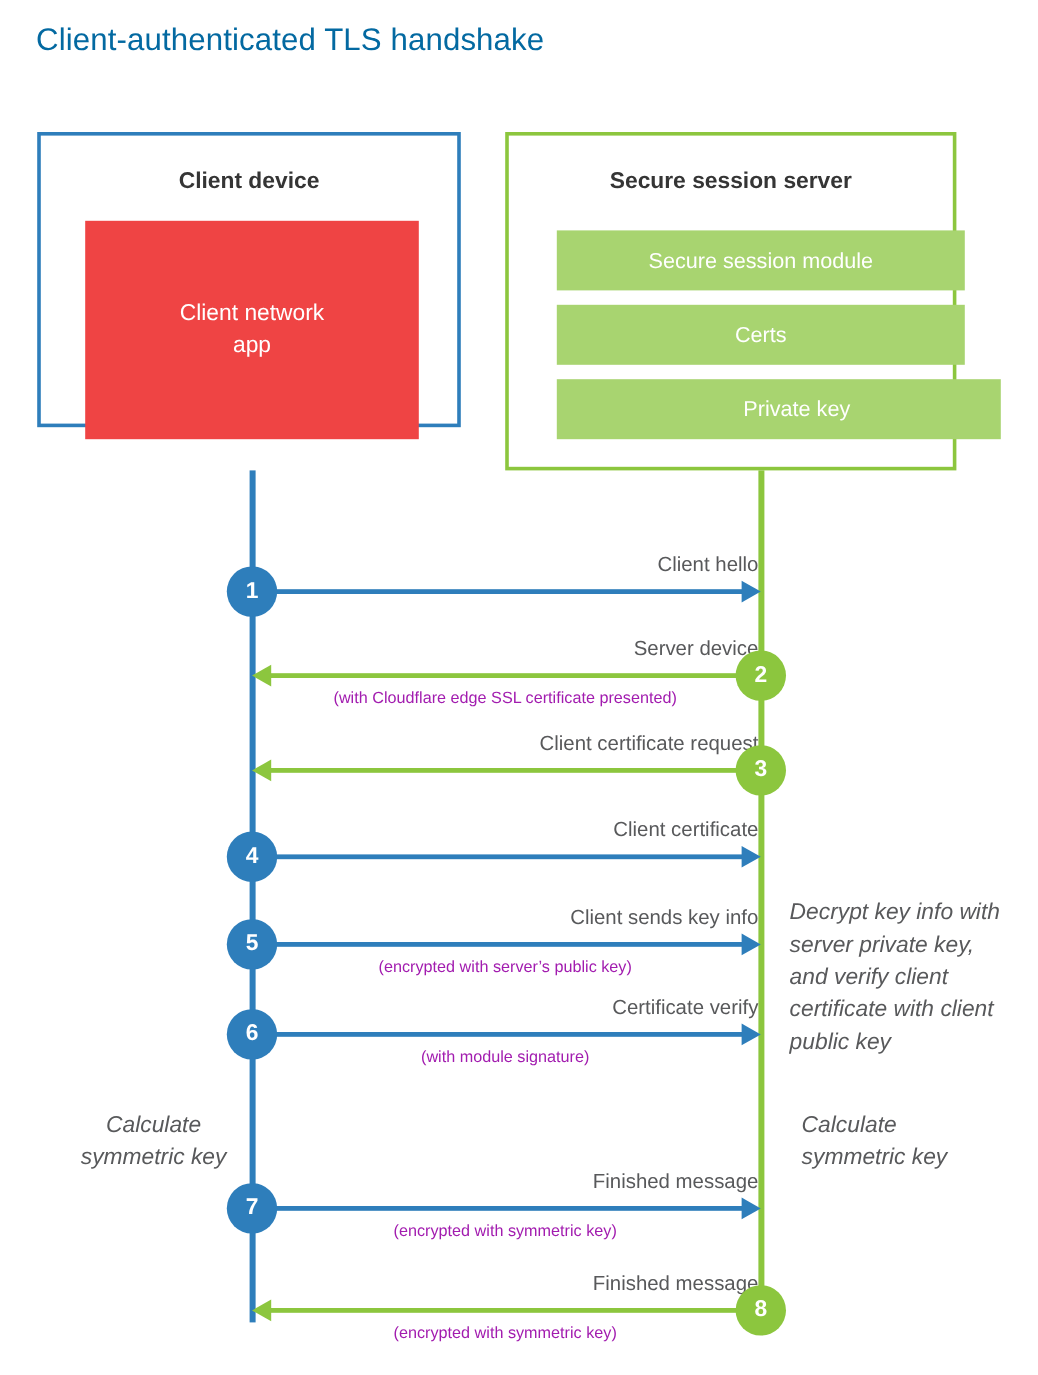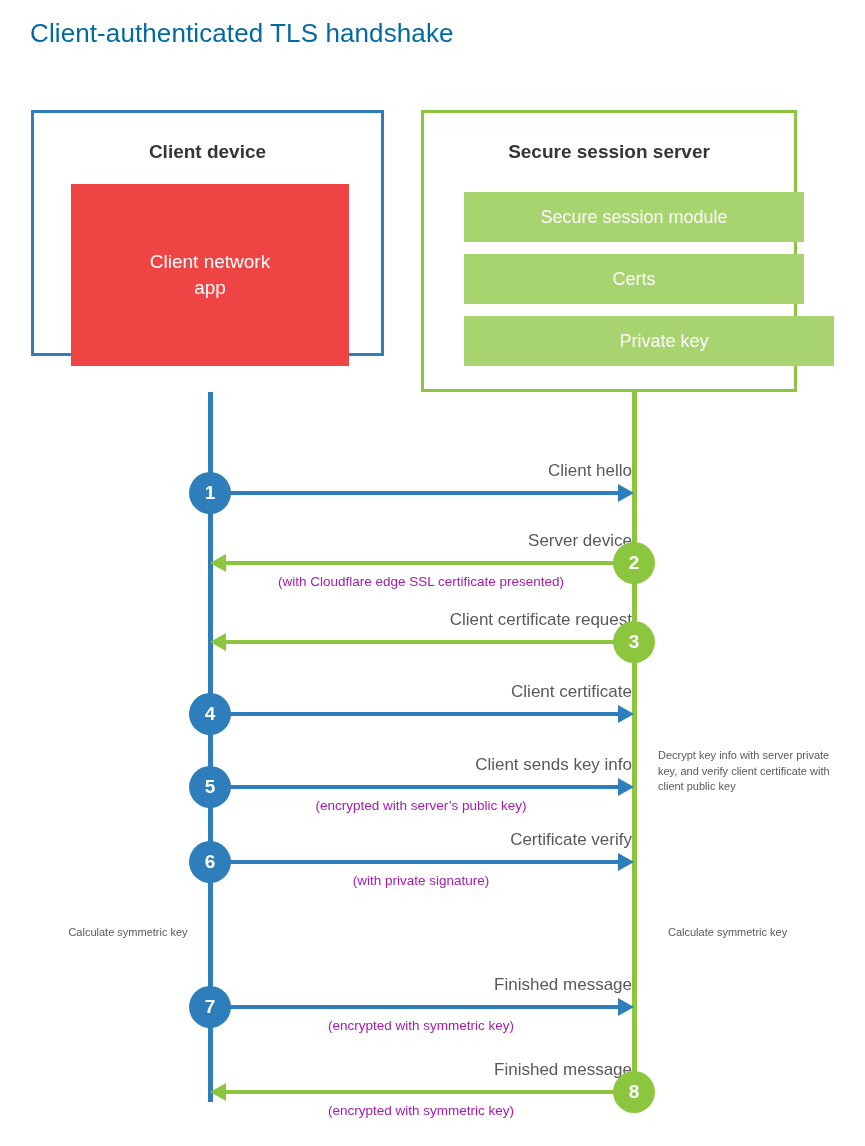--- a/index.html
+++ b/index.html
@@ -181,23 +181,24 @@
     text-align: center;
     font-size: 13.5px;
     color: #a21caf;
     top: 11px;
     white-space: nowrap;
   }
 
   
   .side-note {
     position: absolute;
-    font-size: 11px;
+    font-size: 19px;
     line-height: 1.42;
     color: #58595b;
+    font-style: italic;
   }
   .side-note.right-decrypt {
     left: 658px;
     top: 748px;
     width: 185px;
     text-align: left;
   }
   .side-note.calc-client {
     left: 48px;
     top: 925px;
@@ -272,21 +273,21 @@
     <div class="msg-line to-server"></div>
     <div class="arrow-head right"></div>
     <div class="msg-sublabel">(encrypted with server’s public key)</div>
     <div class="step-circle client-side">5</div>
   </div>
 
   <div class="msg" style="top:862px">
     <div class="msg-label">Certificate verify</div>
     <div class="msg-line to-server"></div>
     <div class="arrow-head right"></div>
-    <div class="msg-sublabel">(with private signature)</div>
+    <div class="msg-sublabel">(with module signature)</div>
     <div class="step-circle client-side">6</div>
   </div>
 
   <div class="msg" style="top:1007px">
     <div class="msg-label">Finished message</div>
     <div class="msg-line to-server"></div>
     <div class="arrow-head right"></div>
     <div class="msg-sublabel">(encrypted with symmetric key)</div>
     <div class="step-circle client-side">7</div>
   </div>

